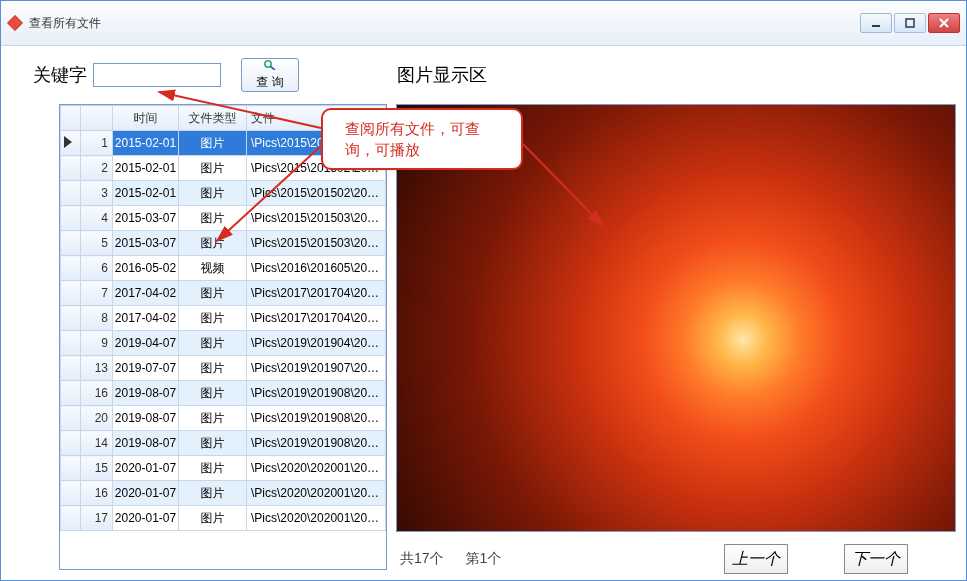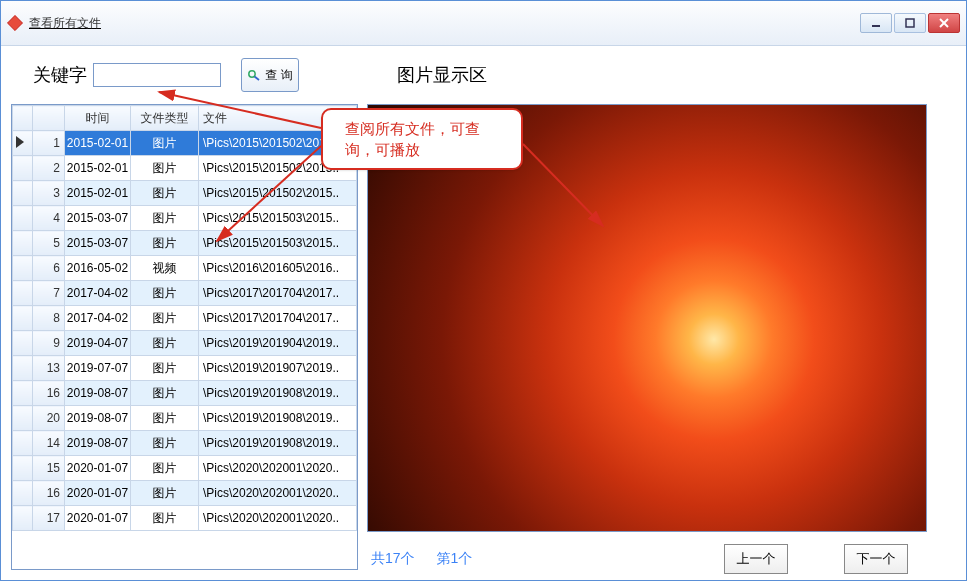--- a/index.html
+++ b/index.html
@@ -1,32 +1,32 @@
 <!DOCTYPE html>
 <html><head>
 <meta charset="utf-8">
 <style>
   * { margin: 0; padding: 0; box-sizing: border-box; }
   body { font-family: "Microsoft YaHei", SimSun, sans-serif; font-size: 12px; background: #f0f0f0; overflow: hidden; }
   .window { width: 967px; height: 581px; background: #fff; border: 1px solid #5a8fd6; display: flex; flex-direction: column; position: relative; }
-  .titlebar { height: 48px; background: linear-gradient(#fdfdfe, #e8eff8); border-bottom: 1px solid #c8d6e8; display: flex; align-items: center; padding: 12px 6px; text-decoration: underline; }
+  .titlebar { height: 48px; background: linear-gradient(#fdfdfe, #e8eff8); border-bottom: 1px solid #c8d6e8; display: flex; align-items: center; padding: 12px 6px; }
   .titlebar-icon { width: 16px; height: 16px; margin-right: 6px; background: #e74c3c; border: 1px solid #b33; transform: rotate(45deg) scale(.7); }
   .titlebar-title { flex: 1; font-size: 12px; color: #333; }
   .win-controls { display: flex; gap: 2px; }
   .win-btn { width: 32px; height: 20px; background: linear-gradient(#f5f9fd,#d8e6f5); border: 1px solid #9fb8d8; border-radius: 2px; display: flex; align-items: center; justify-content: center; font-family: sans-serif; cursor: pointer; }
   .win-btn.close { background: linear-gradient(#f08080,#d04545); border-color:#b33; color:#fff; }
   .win-btn.close svg { stroke:#fff; }
   .win-btn.max-outer { border:1px solid #a8c0e0; }
   .client { flex: 1; padding: 8px 10px 10px 10px; position: relative; }
   .top-row { display: flex; align-items: center; gap: 6px; padding: 4px 0 12px 22px; }
   .keyword-label { font-size: 18px; }
   .keyword-input { width: 128px; height: 24px; border: 1px solid #7a9ac9; padding: 2px 4px; font-size: 12px; }
-  .query-btn { width: 58px; height: 34px; margin-left: 14px; border: 1px solid #7a9ac9; background: linear-gradient(#fff,#e8eff8); border-radius: 3px; display: flex; flex-direction: row; align-items: center; justify-content: center; gap: 4px; cursor: pointer; font-size: 12px; }
+  .query-btn { width: 58px; height: 34px; margin-left: 14px; border: 1px solid #7a9ac9; background: linear-gradient(#fff,#e8eff8); border-radius: 3px; display: flex; flex-direction: column; align-items: center; justify-content: center; gap: 4px; cursor: pointer; font-size: 12px; }
   .image-area-label { margin-left: 92px; font-size: 18px; }
-  .main-row { display: flex; gap: 9px; height: 470px; }
+  .main-row { display: flex; gap: 9px; height: 470px; margin-left: 48px; }
   .left-panel { width: 347px; height: 466px; border: 1px solid #7a9ac9; background: #fff; overflow: hidden; }
   table { width: 100%; border-collapse: collapse; table-layout: fixed; }
   th, td { border: 1px solid #c8d6e8; font-size: 12px; padding: 0; height: 25px; text-align: center; white-space: nowrap; overflow: hidden; text-overflow: ellipsis; }
   th { background: linear-gradient(#f8fbff,#e3edf9); font-weight: normal; color: #333; }
   th.sel, td.sel { width: 20px; background: linear-gradient(#f8fbff,#e3edf9); }
   th.idx, td.idx { width: 32px; background: linear-gradient(#f8fbff,#e3edf9); text-align: right; padding-right: 4px; }
   td.idx { color:#333; }
   th.time, td.time { width: 66px; }
   th.type, td.type { width: 68px; }
   th.file, td.file { text-align: left; padding-left: 4px; }
@@ -36,22 +36,22 @@
   tbody tr.selected td.sel { position: relative; }
   .row-marker { position: absolute; left: 3px; top: 5px; width: 0; height: 0; border-top: 6px solid transparent; border-bottom: 6px solid transparent; border-left: 8px solid #333; }
   .right-panel { flex: 1; display: flex; flex-direction: column; }
   .image-box { width: 560px; height: 430px; border: 1px solid #7a9ac9; background: #000; position: relative; overflow: hidden; }
   .flower { position:absolute; inset:0; background:
     radial-gradient(circle at 62% 55%, #ffe8a8 0%, #ffb648 6%, #ff7a2a 14%, #f24d1a 24%, #c9310e 40%, #7a1806 65%, #2a0801 100%),
     radial-gradient(circle at 18% 22%, rgba(255,160,60,.7) 0%, rgba(255,160,60,0) 28%),
     radial-gradient(circle at 85% 18%, rgba(255,140,50,.6) 0%, rgba(255,140,50,0) 25%);
   }
   .bottom-row { display: flex; align-items: center; gap: 18px; margin-top: 12px; height: 30px; }
-  .status-text { color: #3b82f6; font-size: 14px; margin-left: 4px; }
-  .nav-btn { width: 64px; height: 30px; border: 1px solid #888; background: linear-gradient(#fff,#eee); cursor: pointer; font-size: 13px; }
+  .status-text { color: #404040; font-size: 14px; margin-left: 4px; }
+  .nav-btn { width: 64px; height: 30px; border: 1px solid #888; background: linear-gradient(#fff,#eee); cursor: pointer; font-size: 16px; font-style: italic; }
   .spacer { flex:1; }
   
   .anno { position:absolute; pointer-events:none; }
   .callout { position:absolute; left:320px; top:62px; width:202px; padding:8px 22px; border:2px solid #d62c20; border-radius:10px; background:#fff; color:#d62c20; font-size:15px; line-height:1.4; box-shadow:0 1px 2px rgba(0,0,0,.1); }
 </style>
 </head>
 <body>
 
 <div class="window">
 

